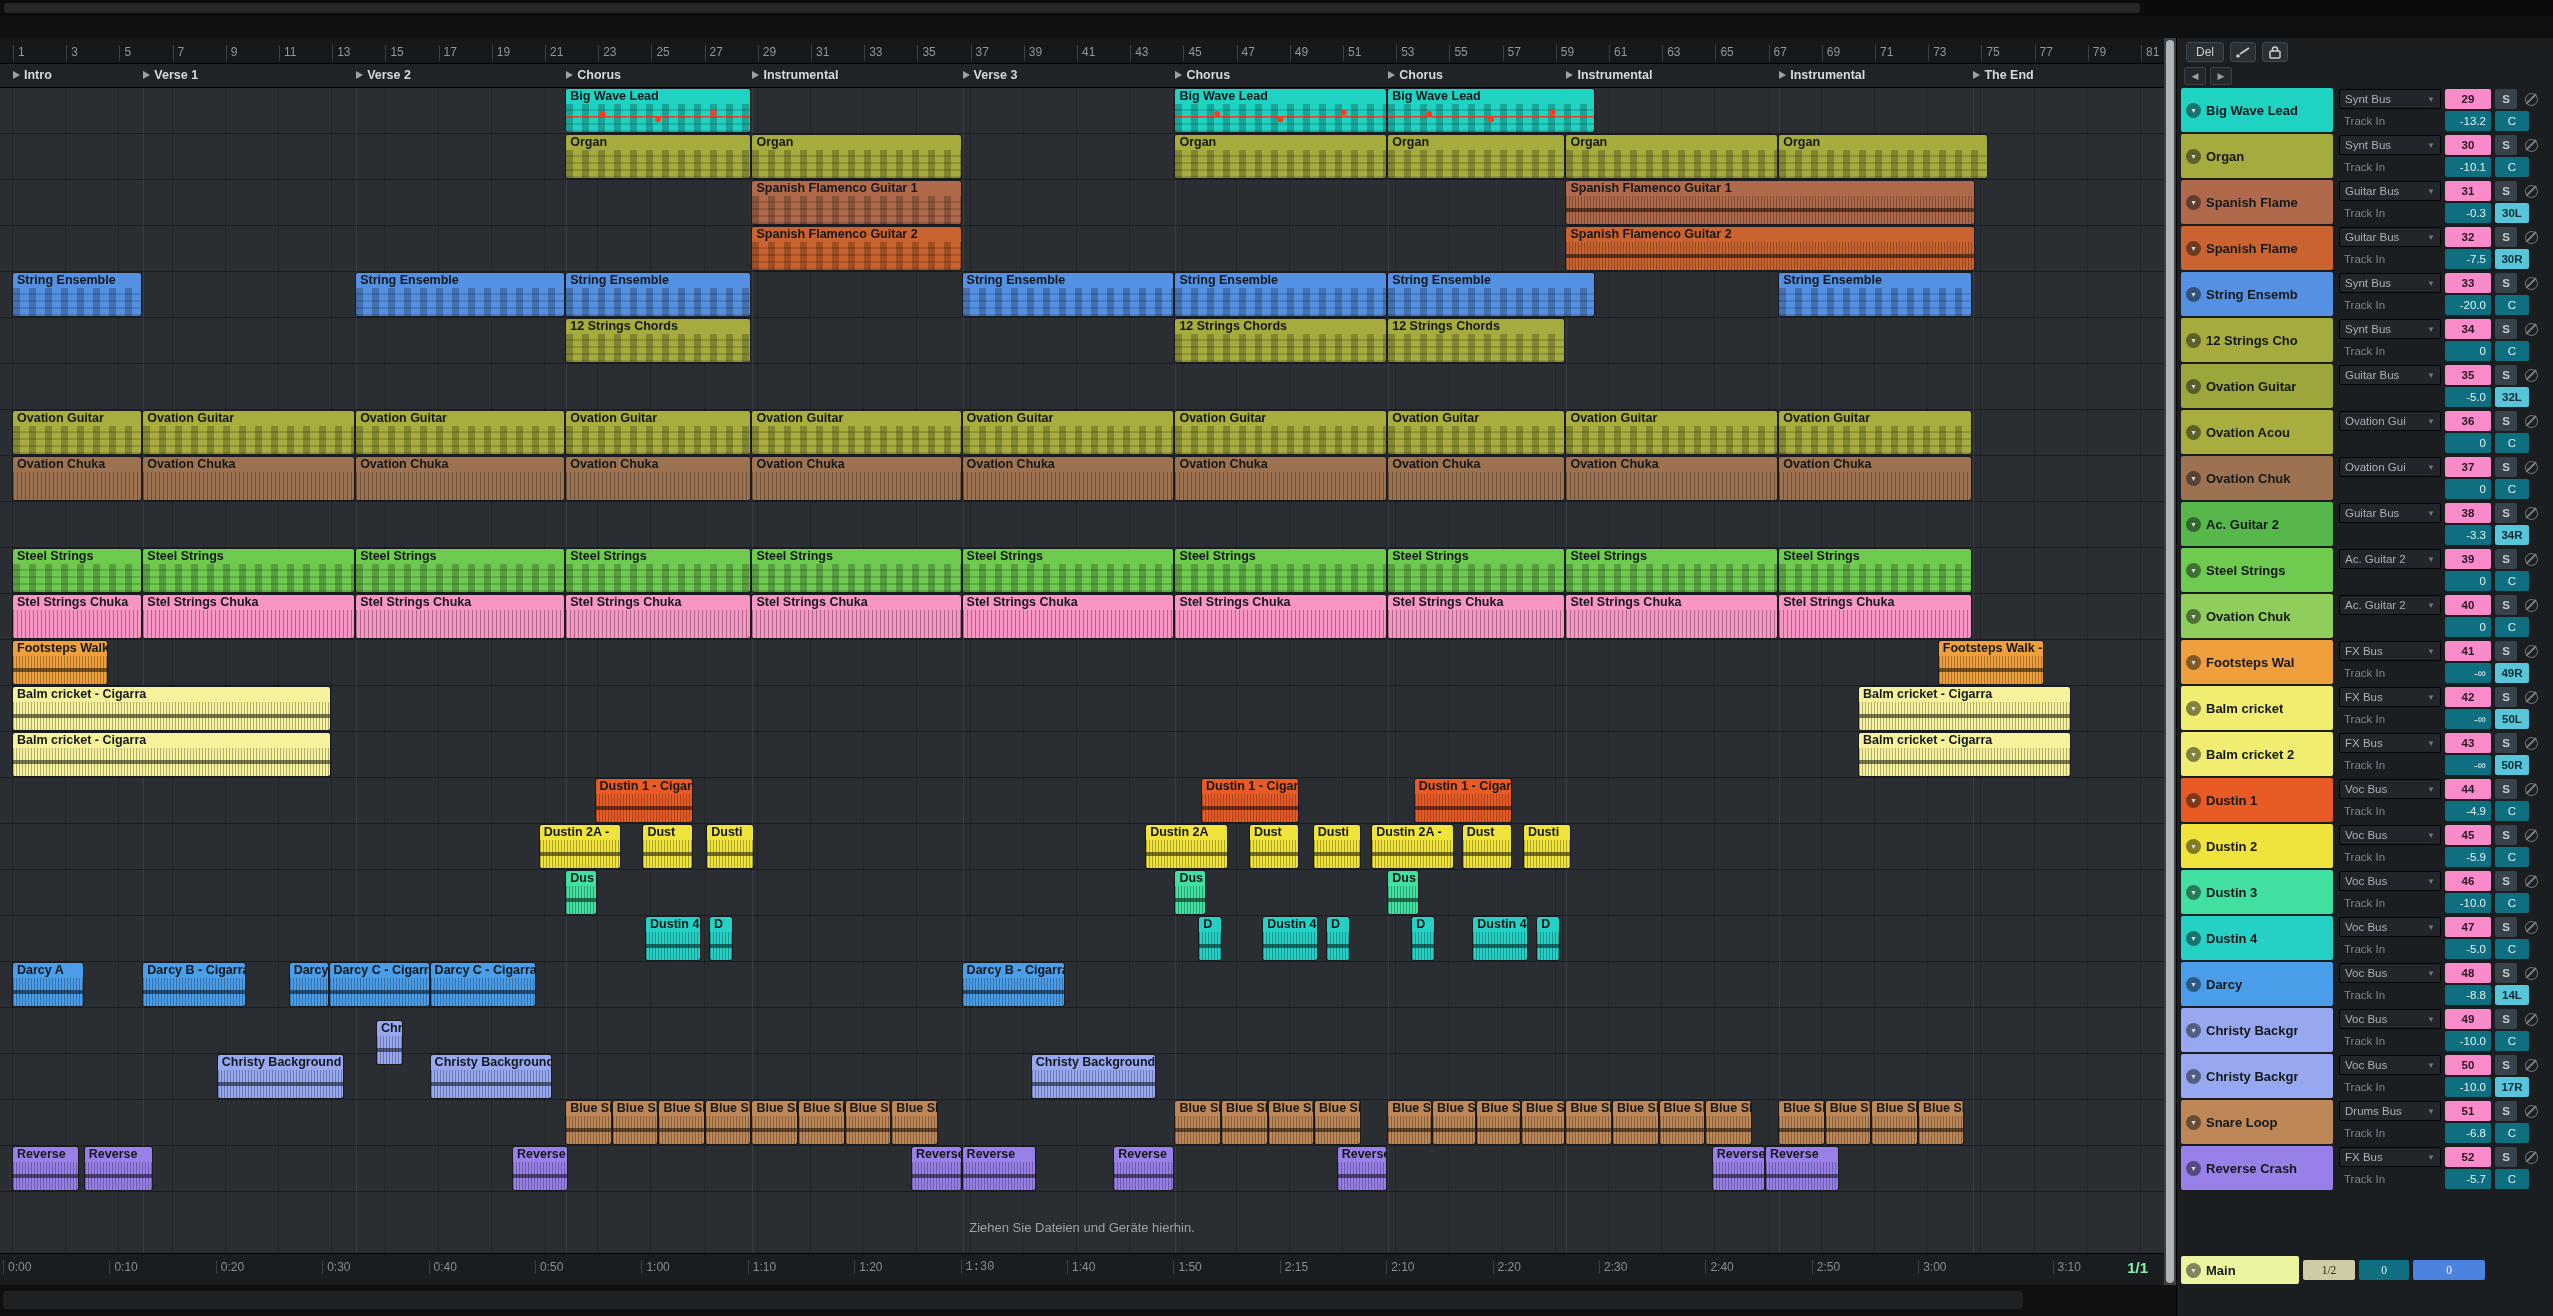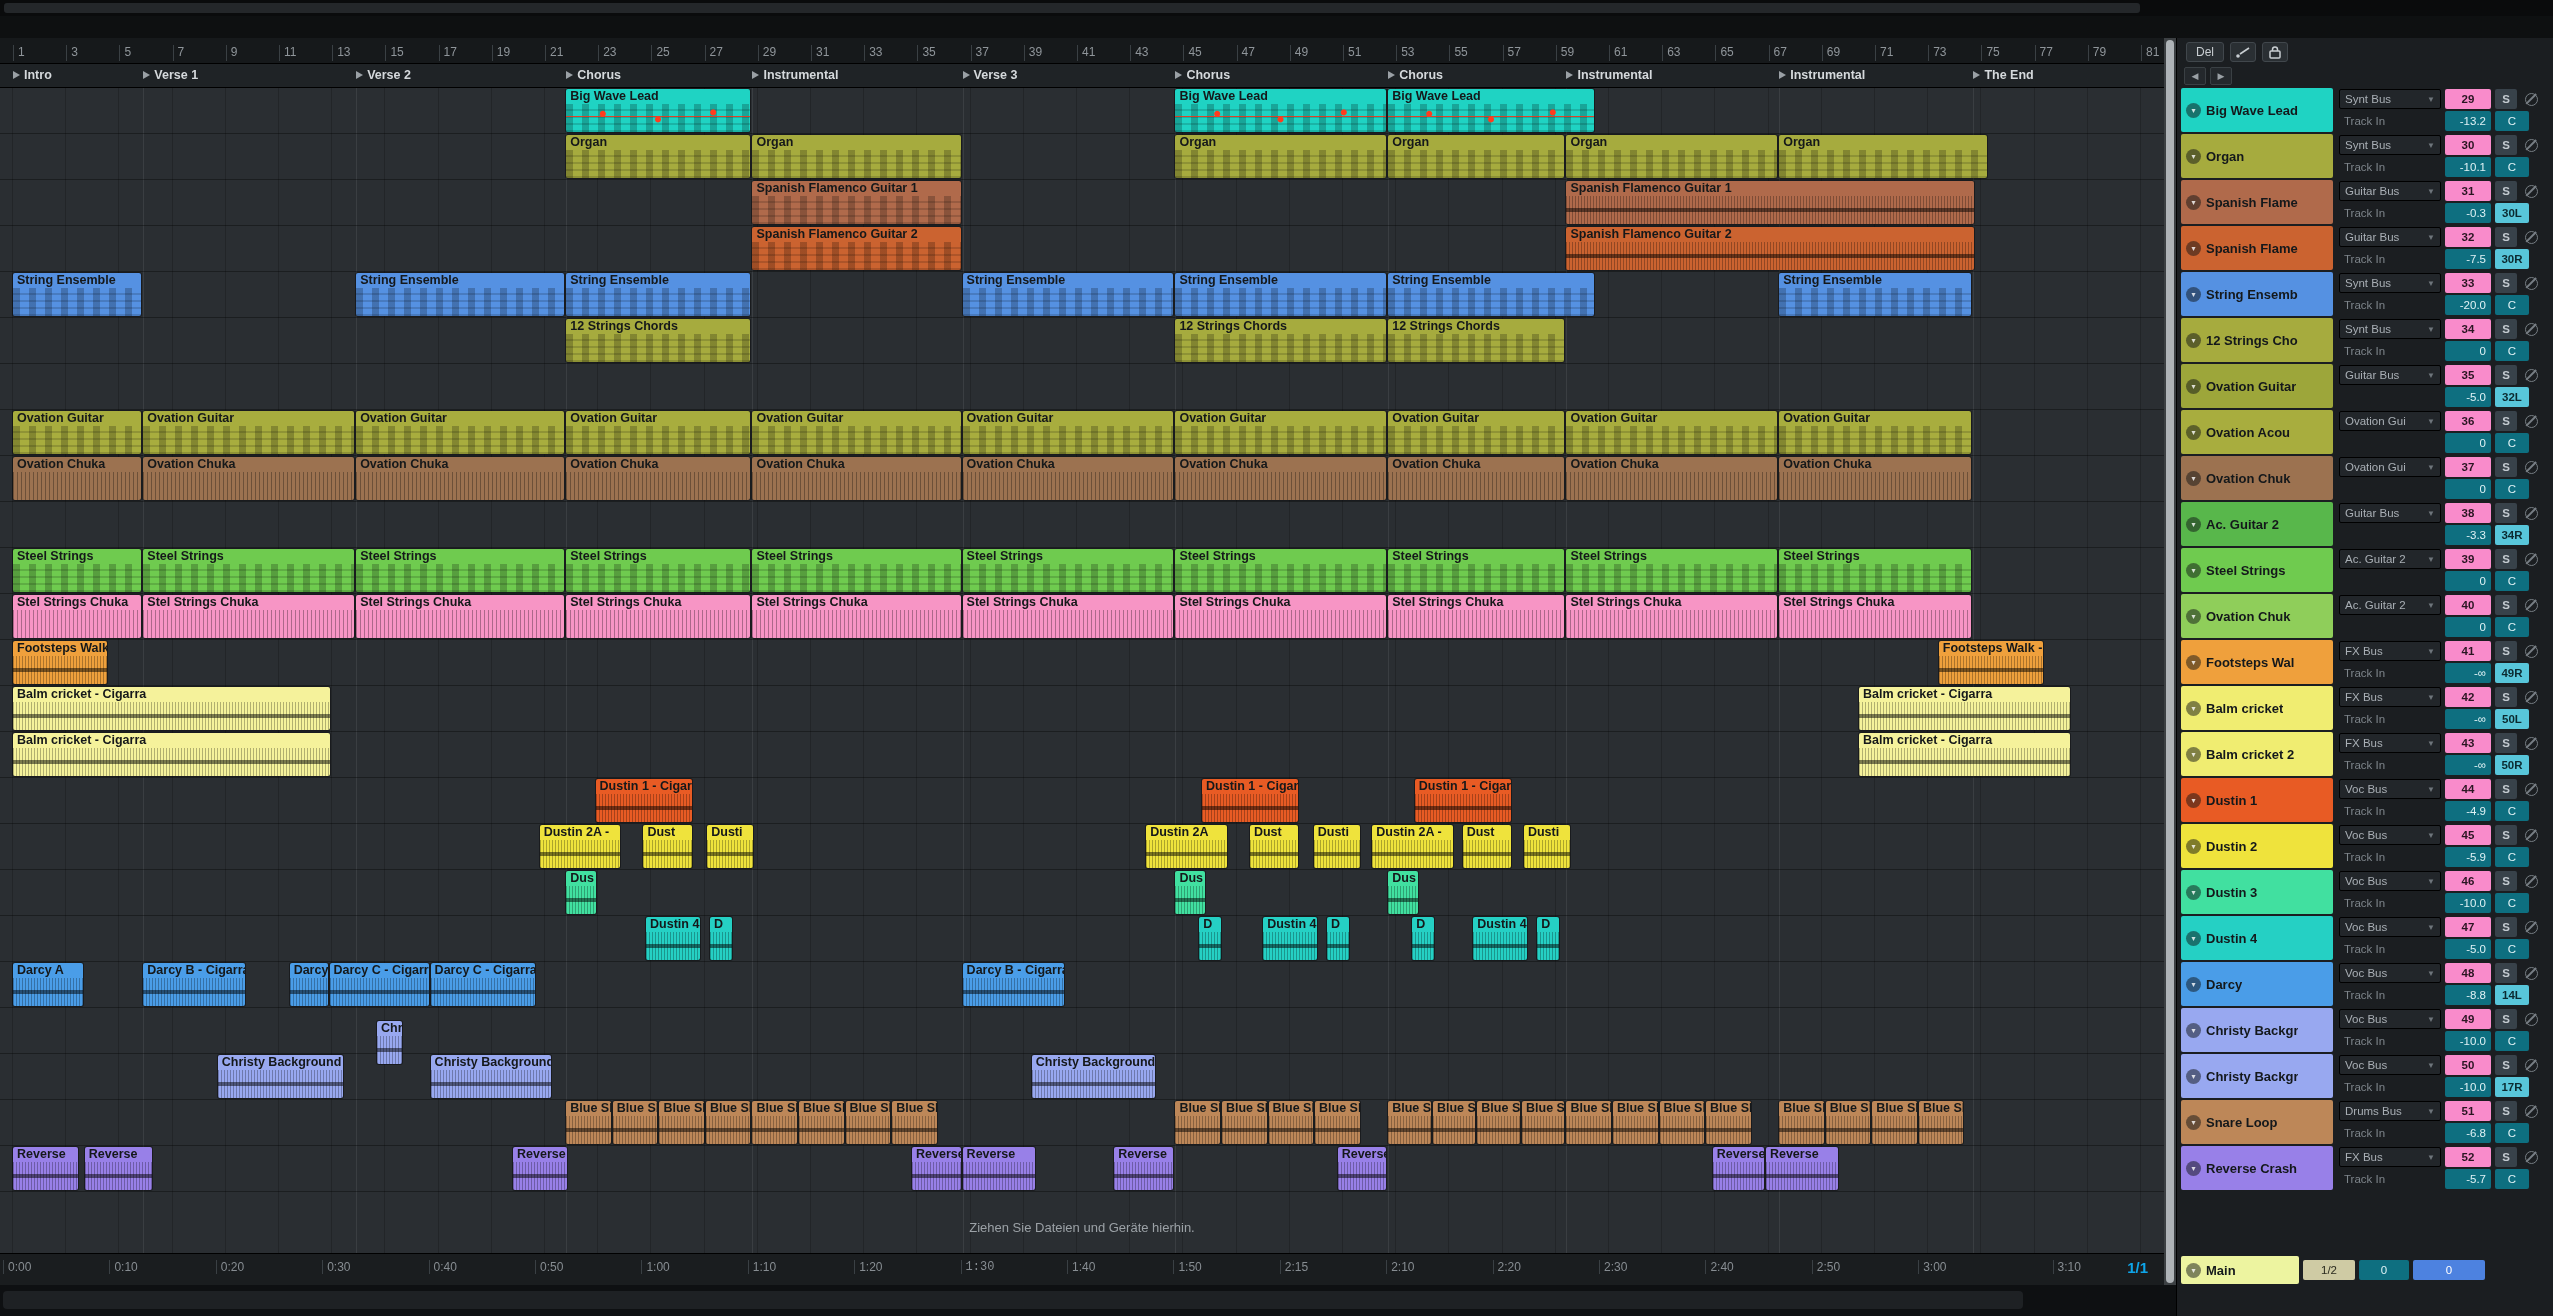--- a/index.html
+++ b/index.html
@@ -66,29 +66,29 @@
   .mon-icon{width:13px;height:13px;border:1.5px solid #777E84;border-radius:50%;position:relative;}
   .mon-icon::after{content:"";position:absolute;left:-2px;top:4.5px;width:14px;height:1.5px;background:#777E84;transform:rotate(-45deg);}
   .tin{width:102px;color:#7E858B;font-size:11.5px;display:flex;align-items:center;padding:0 5px;white-space:nowrap;overflow:hidden;}
   .volbox{width:46px;background:#0E6F80;color:#DFF2F5;font-size:11.5px;display:flex;align-items:center;justify-content:flex-end;padding:0 5px;border-radius:2px;}
   .panbox{width:34px;background:#0E6F80;color:#DFF2F5;font-size:11.5px;display:flex;align-items:center;justify-content:center;border-radius:2px;}
   .panbox.hl{background:#58C6DA;color:#0B2A30;font-weight:700;}
 
   
   #main-row{position:absolute;left:4px;top:1218px;height:28px;width:369px;}
   #main-name-box{position:absolute;left:0;top:0;width:118px;height:28px;border-radius:2px;display:flex;align-items:center;gap:5px;padding:0 5px;}
-  .mbox{position:absolute;top:4px;height:20px;display:flex;align-items:center;justify-content:center;font-size:11.5px;border-radius:2px;}
+  .mbox{position:absolute;top:4px;height:20px;display:flex;align-items:center;justify-content:center;font-size:11.5px;border-radius:2px;font-family:Liberation Serif, serif;}
   .mbox.grid{left:122px;width:52px;background:#CFCBA4;color:#2A2A1E;}
   .mbox.teal{left:178px;width:50px;background:#0E6F80;color:#DFF2F5;}
   .mbox.blue{left:232px;width:72px;background:#4D82E0;color:#FFFFFF;}
 
   
   #time-ruler{position:absolute;left:0;top:1253px;width:2164px;height:32px;background:#1A1D1F;border-top:1px solid #000;}
   .tlab{position:absolute;top:6px;font-size:12px;color:#878D92;padding-left:4px;border-left:1px solid #3A4044;line-height:14px;}
-  #grid-ind{position:absolute;right:16px;top:5px;font-size:15px;font-weight:700;color:#0ea5e9;}
+  #grid-ind{position:absolute;right:16px;top:5px;font-size:15px;font-weight:700;color:#86efac;}
 
   
   #bottom-bar{position:absolute;left:0;top:1285px;width:2553px;height:31px;background:#0E1012;}
   #hthumb{position:absolute;left:3px;top:6px;width:2020px;height:18px;background:#1E2124;border-radius:4px;}
   #zoom-icon{position:absolute;left:2186px;top:6px;width:18px;height:18px;background:#E8A33D;border-radius:3px;}
   #zoom-icon::after{content:"";position:absolute;left:4px;top:4px;width:10px;height:10px;background:
     linear-gradient(135deg, transparent 40%, #4A3310 40% 60%, transparent 60%);}
   #zoom-speed{position:absolute;left:2210px;top:6px;height:18px;padding:0 6px;background:#2A2E32;border:1px solid #000;color:#D7DBDE;font-size:12px;line-height:16px;border-radius:2px;}
   .hw-btn{position:absolute;top:6px;width:20px;height:18px;background:#24282C;border:1px solid #3A4044;border-radius:2px;color:#CFD3D6;font-size:11px;font-weight:700;display:flex;align-items:center;justify-content:center;}
   #h-btn{left:2262px;} #w-btn{left:2286px;}

